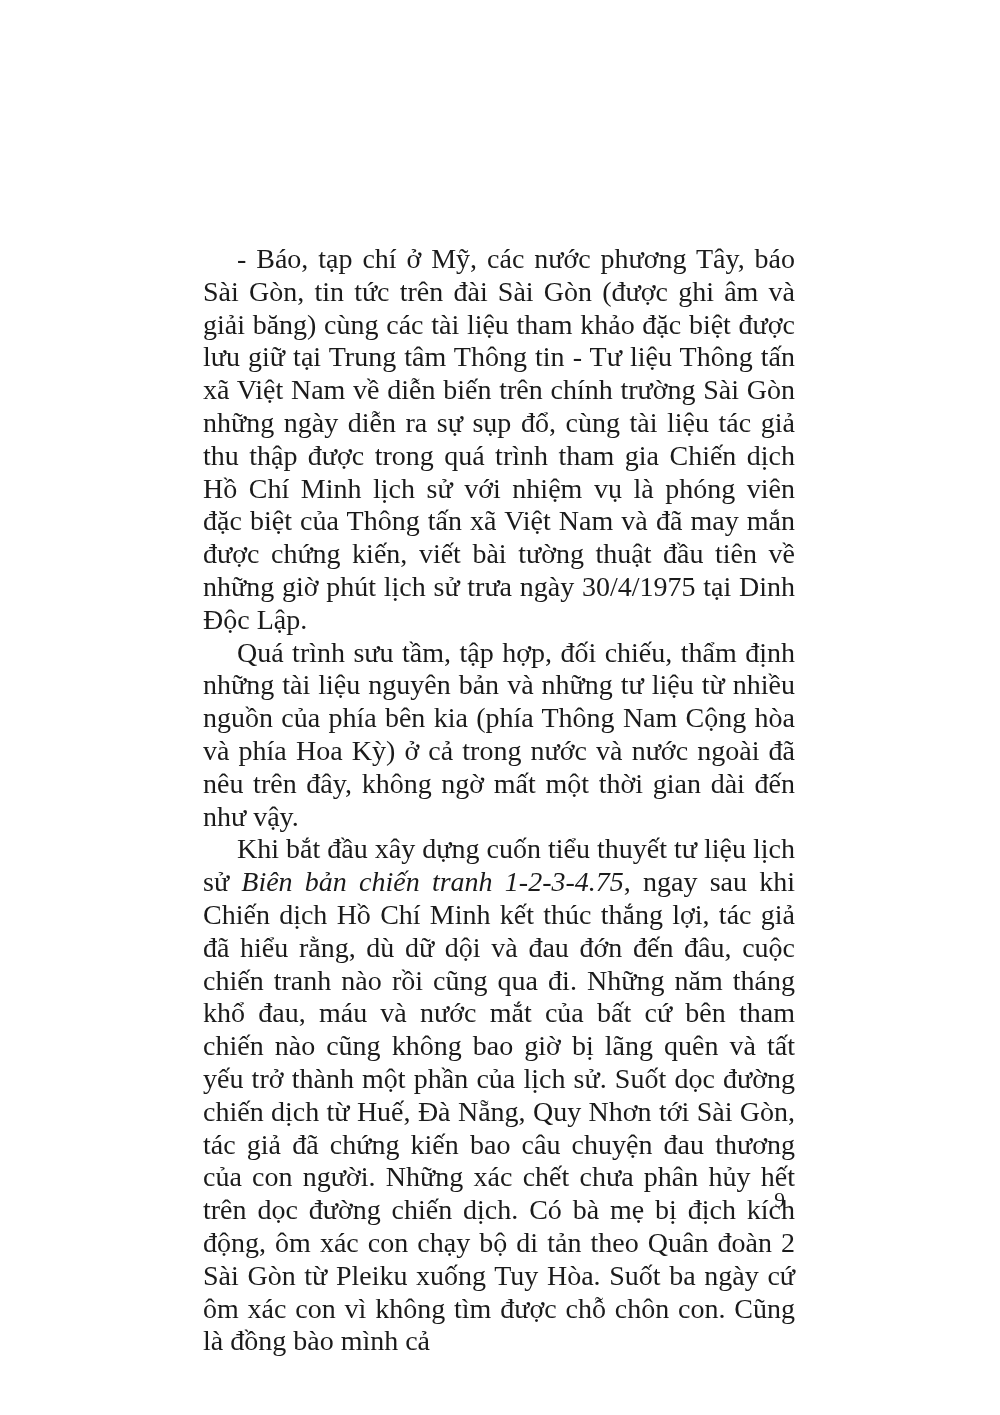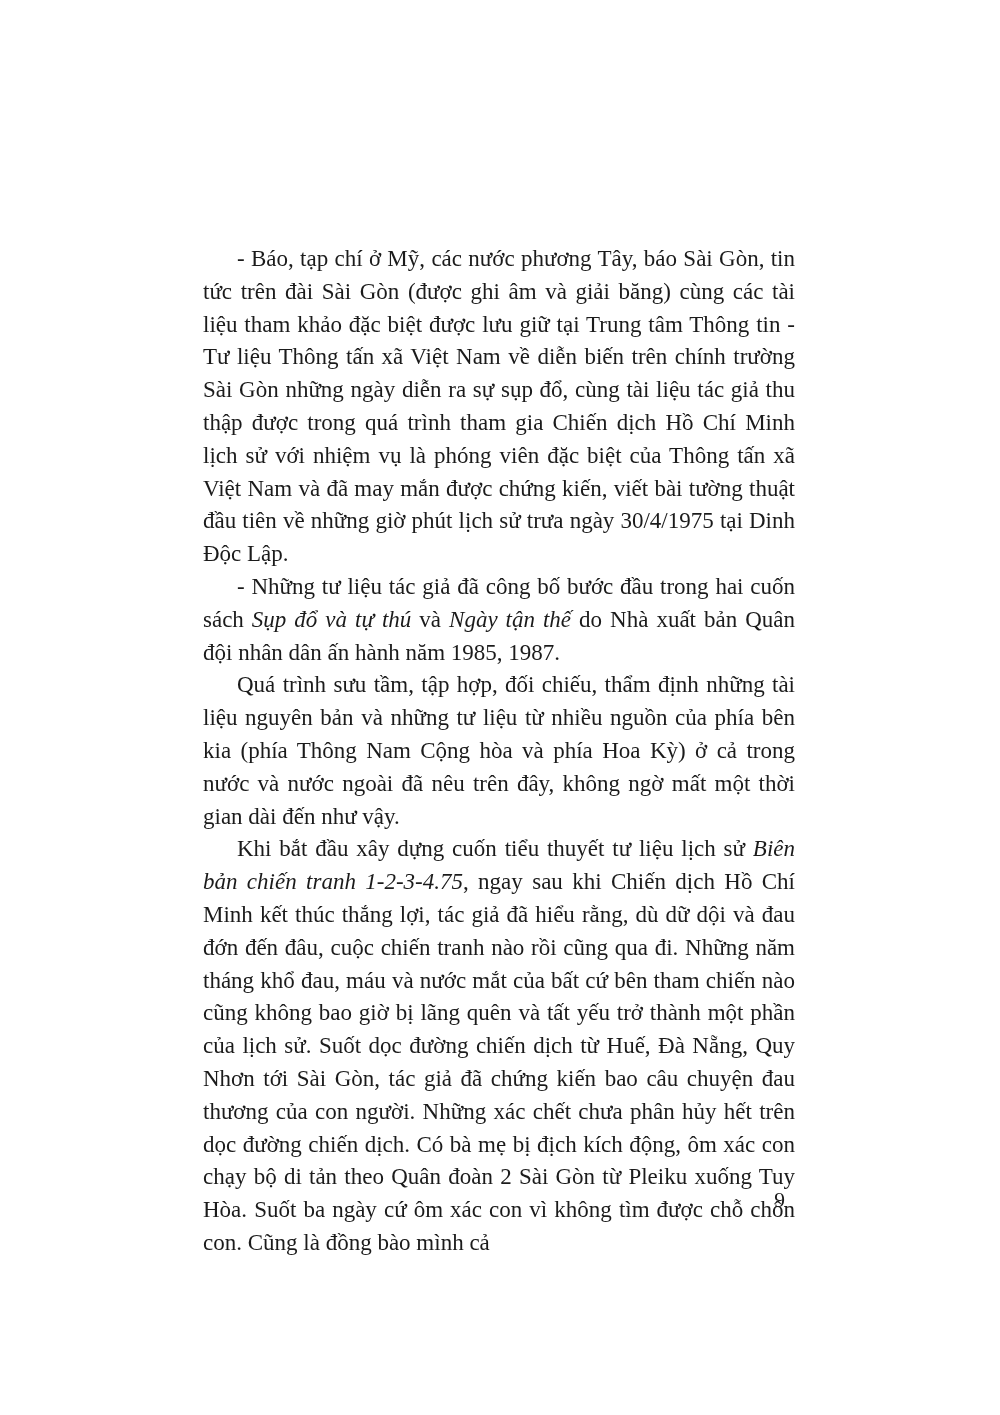--- a/index.html
+++ b/index.html
@@ -14,21 +14,21 @@
     background: #ffffff;
     overflow: hidden;
     font-family: "Liberation Serif", "DejaVu Serif", serif;
     color: #1b1b1b;
   }
   .text-block {
     position: absolute;
     left: 203px;
     top: 243px;
     width: 592px;
-    font-size: 23px;
+    font-size: 28px;
     line-height: 32.8px;
     text-align: justify;
     text-justify: inter-word;
   }
   .text-block p {
     margin: 0;
     padding: 0;
     text-indent: 34px;
   }
   .italic {
@@ -45,18 +45,17 @@
     font-size: 21.5px;
     line-height: 32.8px;
   }
 </style>
 </head>
 <body>
 
 <div class="page">
   <div class="text-block">
       <p><span>- Báo, tạp chí ở Mỹ, các nước phương Tây, báo Sài Gòn, tin tức trên đài Sài Gòn (được ghi âm và giải băng) cùng các tài liệu tham khảo đặc biệt được lưu giữ tại Trung tâm Thông tin - Tư liệu Thông tấn xã Việt Nam về diễn biến trên chính trường Sài Gòn những ngày diễn ra sự sụp đổ, cùng tài liệu tác giả thu thập được trong quá trình tham gia Chiến dịch Hồ Chí Minh lịch sử với nhiệm vụ là phóng viên đặc biệt của Thông tấn xã Việt Nam và đã may mắn được chứng kiến, viết bài tường thuật đầu tiên về những giờ phút lịch sử trưa ngày 30/4/1975 tại Dinh Độc Lập.</span></p>
-      <p><span>- Những tư liệu tác giả đã công bố bước đầu trong hai cuốn sách </span><span class="italic">Sụp đổ và tự thú</span><span> và </span><span class="italic">Ngày tận thế</span><span> do Nhà xuất bản Quân đội nhân dân ấn hành năm 1985, 1987.</span></p>
       <p><span>Quá trình sưu tầm, tập hợp, đối chiếu, thẩm định những tài liệu nguyên bản và những tư liệu từ nhiều nguồn của phía bên kia (phía Thông Nam Cộng hòa và phía Hoa Kỳ) ở cả trong nước và nước ngoài đã nêu trên đây, không ngờ mất một thời gian dài đến như vậy.</span></p>
       <p><span>Khi bắt đầu xây dựng cuốn tiểu thuyết tư liệu lịch sử </span><span class="italic">Biên bản chiến tranh 1-2-3-4.75</span><span>, ngay sau khi Chiến dịch Hồ Chí Minh kết thúc thắng lợi, tác giả đã hiểu rằng, dù dữ dội và đau đớn đến đâu, cuộc chiến tranh nào rồi cũng qua đi. Những năm tháng khổ đau, máu và nước mắt của bất cứ bên tham chiến nào cũng không bao giờ bị lãng quên và tất yếu trở thành một phần của lịch sử. Suốt dọc đường chiến dịch từ Huế, Đà Nẵng, Quy Nhơn tới Sài Gòn, tác giả đã chứng kiến bao câu chuyện đau thương của con người. Những xác chết chưa phân hủy hết trên dọc đường chiến dịch. Có bà mẹ bị địch kích động, ôm xác con chạy bộ di tản theo Quân đoàn 2 Sài Gòn từ Pleiku xuống Tuy Hòa. Suốt ba ngày cứ ôm xác con vì không tìm được chỗ chôn con. Cũng là đồng bào mình cả</span></p>
     </div>
   <div class="page-number">9</div>
 </div>
 
 </body></html>

